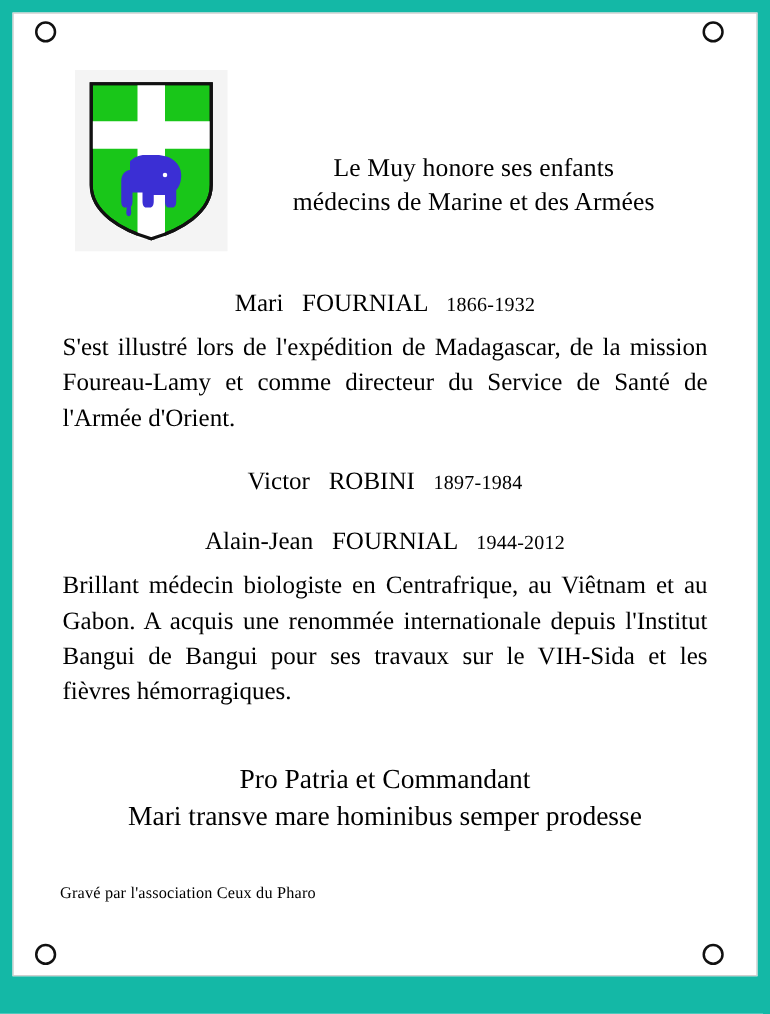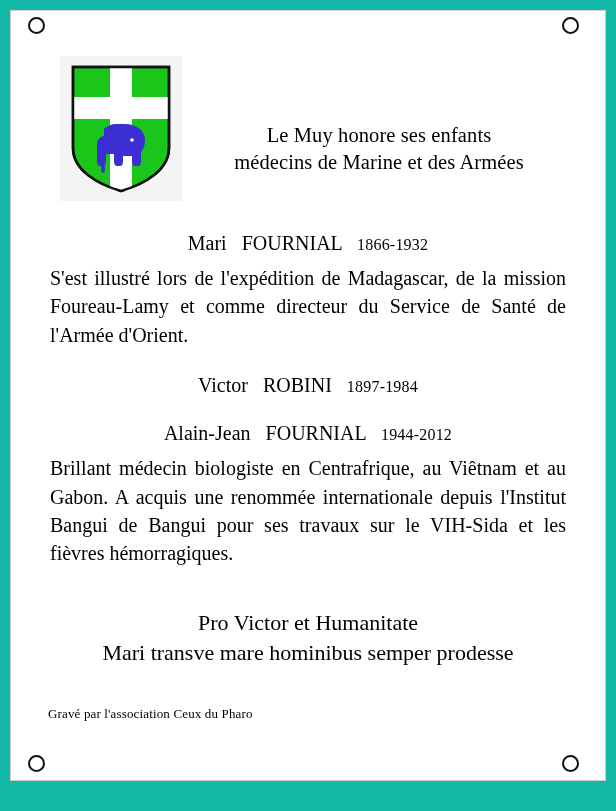--- a/index.html
+++ b/index.html
@@ -194,20 +194,20 @@
         <span>Alain-Jean</span>
         <span>&nbsp;</span>
         <span>FOURNIAL</span>
         <span>&nbsp;</span>
         <span class="years">1944-2012</span>
       </div>
       <div class="entry-text">Brillant médecin biologiste en Centrafrique, au Viêtnam et au Gabon. A acquis une renommée internationale depuis l'Institut Bangui de Bangui pour ses travaux sur le VIH-Sida et les fièvres hémorragiques.</div>
     </div>
 
     <div class="motto">
-      <div class="motto-line">Pro Victor et Humanitate</div>
+      <div class="motto-line">Pro Patria et Commandant</div>
       <div class="motto-line">Mari transve mare hominibus semper prodesse</div>
     </div>
 
     <div class="credit">Gravé par l'association Ceux du Pharo</div>
 
   </div>
 </div>
 
 </body></html>

